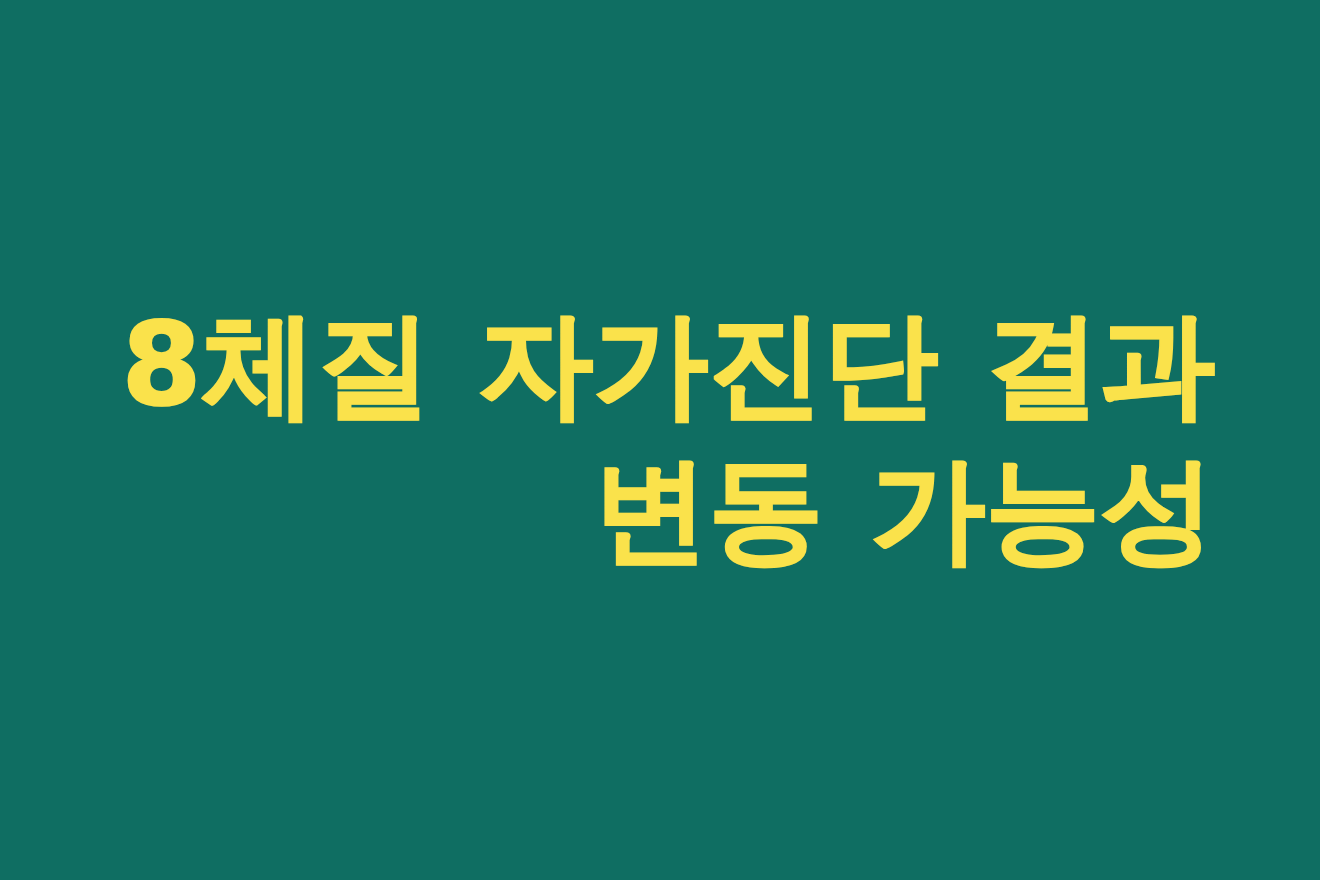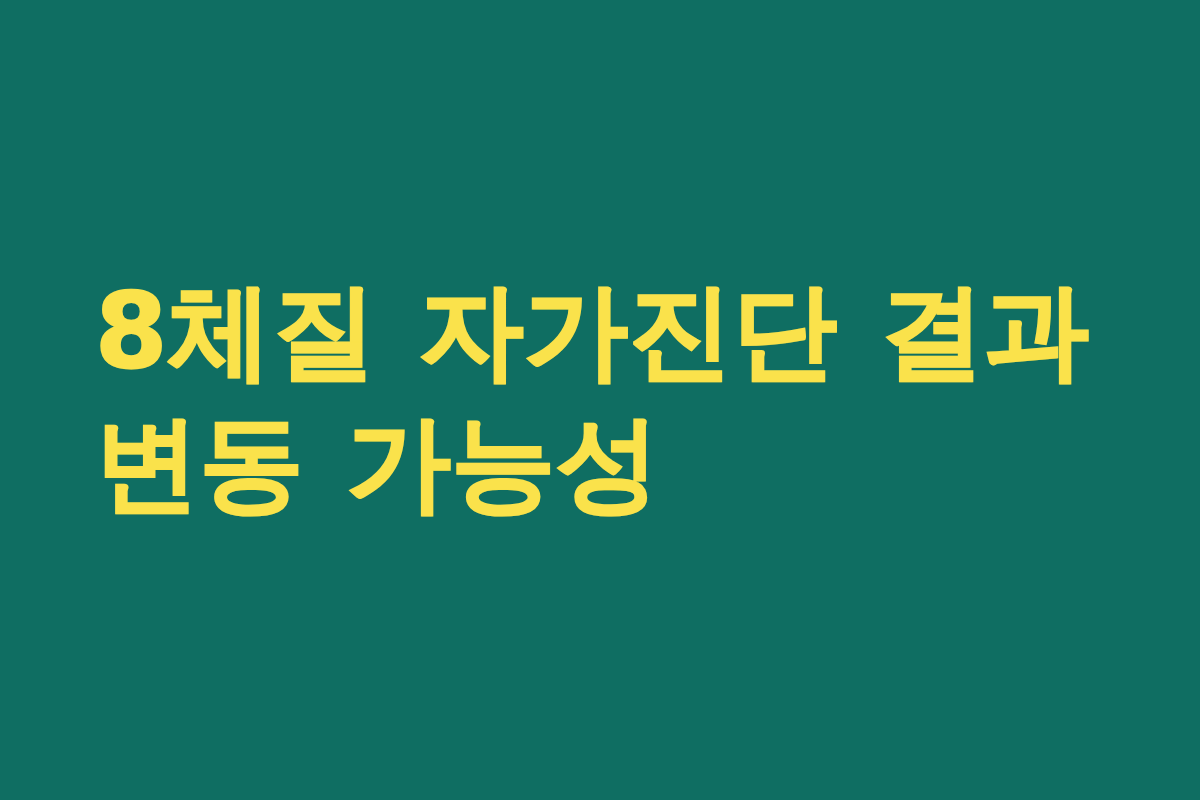--- a/index.html
+++ b/index.html
@@ -22,21 +22,21 @@
     background: #0f6e62;
     display: flex;
     align-items: center;
     justify-content: center;
     box-sizing: border-box;
   }
 
   #banner-text-block {
     width: 1010px;
     margin: 16px auto;
-    text-align: left;
+    text-align: right;
     
     transform: translateY(-3px);
   }
 
   #banner-title {
     margin: 0;
     padding: 0;
     color: #fae24b;
     font-family: "DejaVu Sans", "Liberation Sans", sans-serif;
     font-size: 104px;

